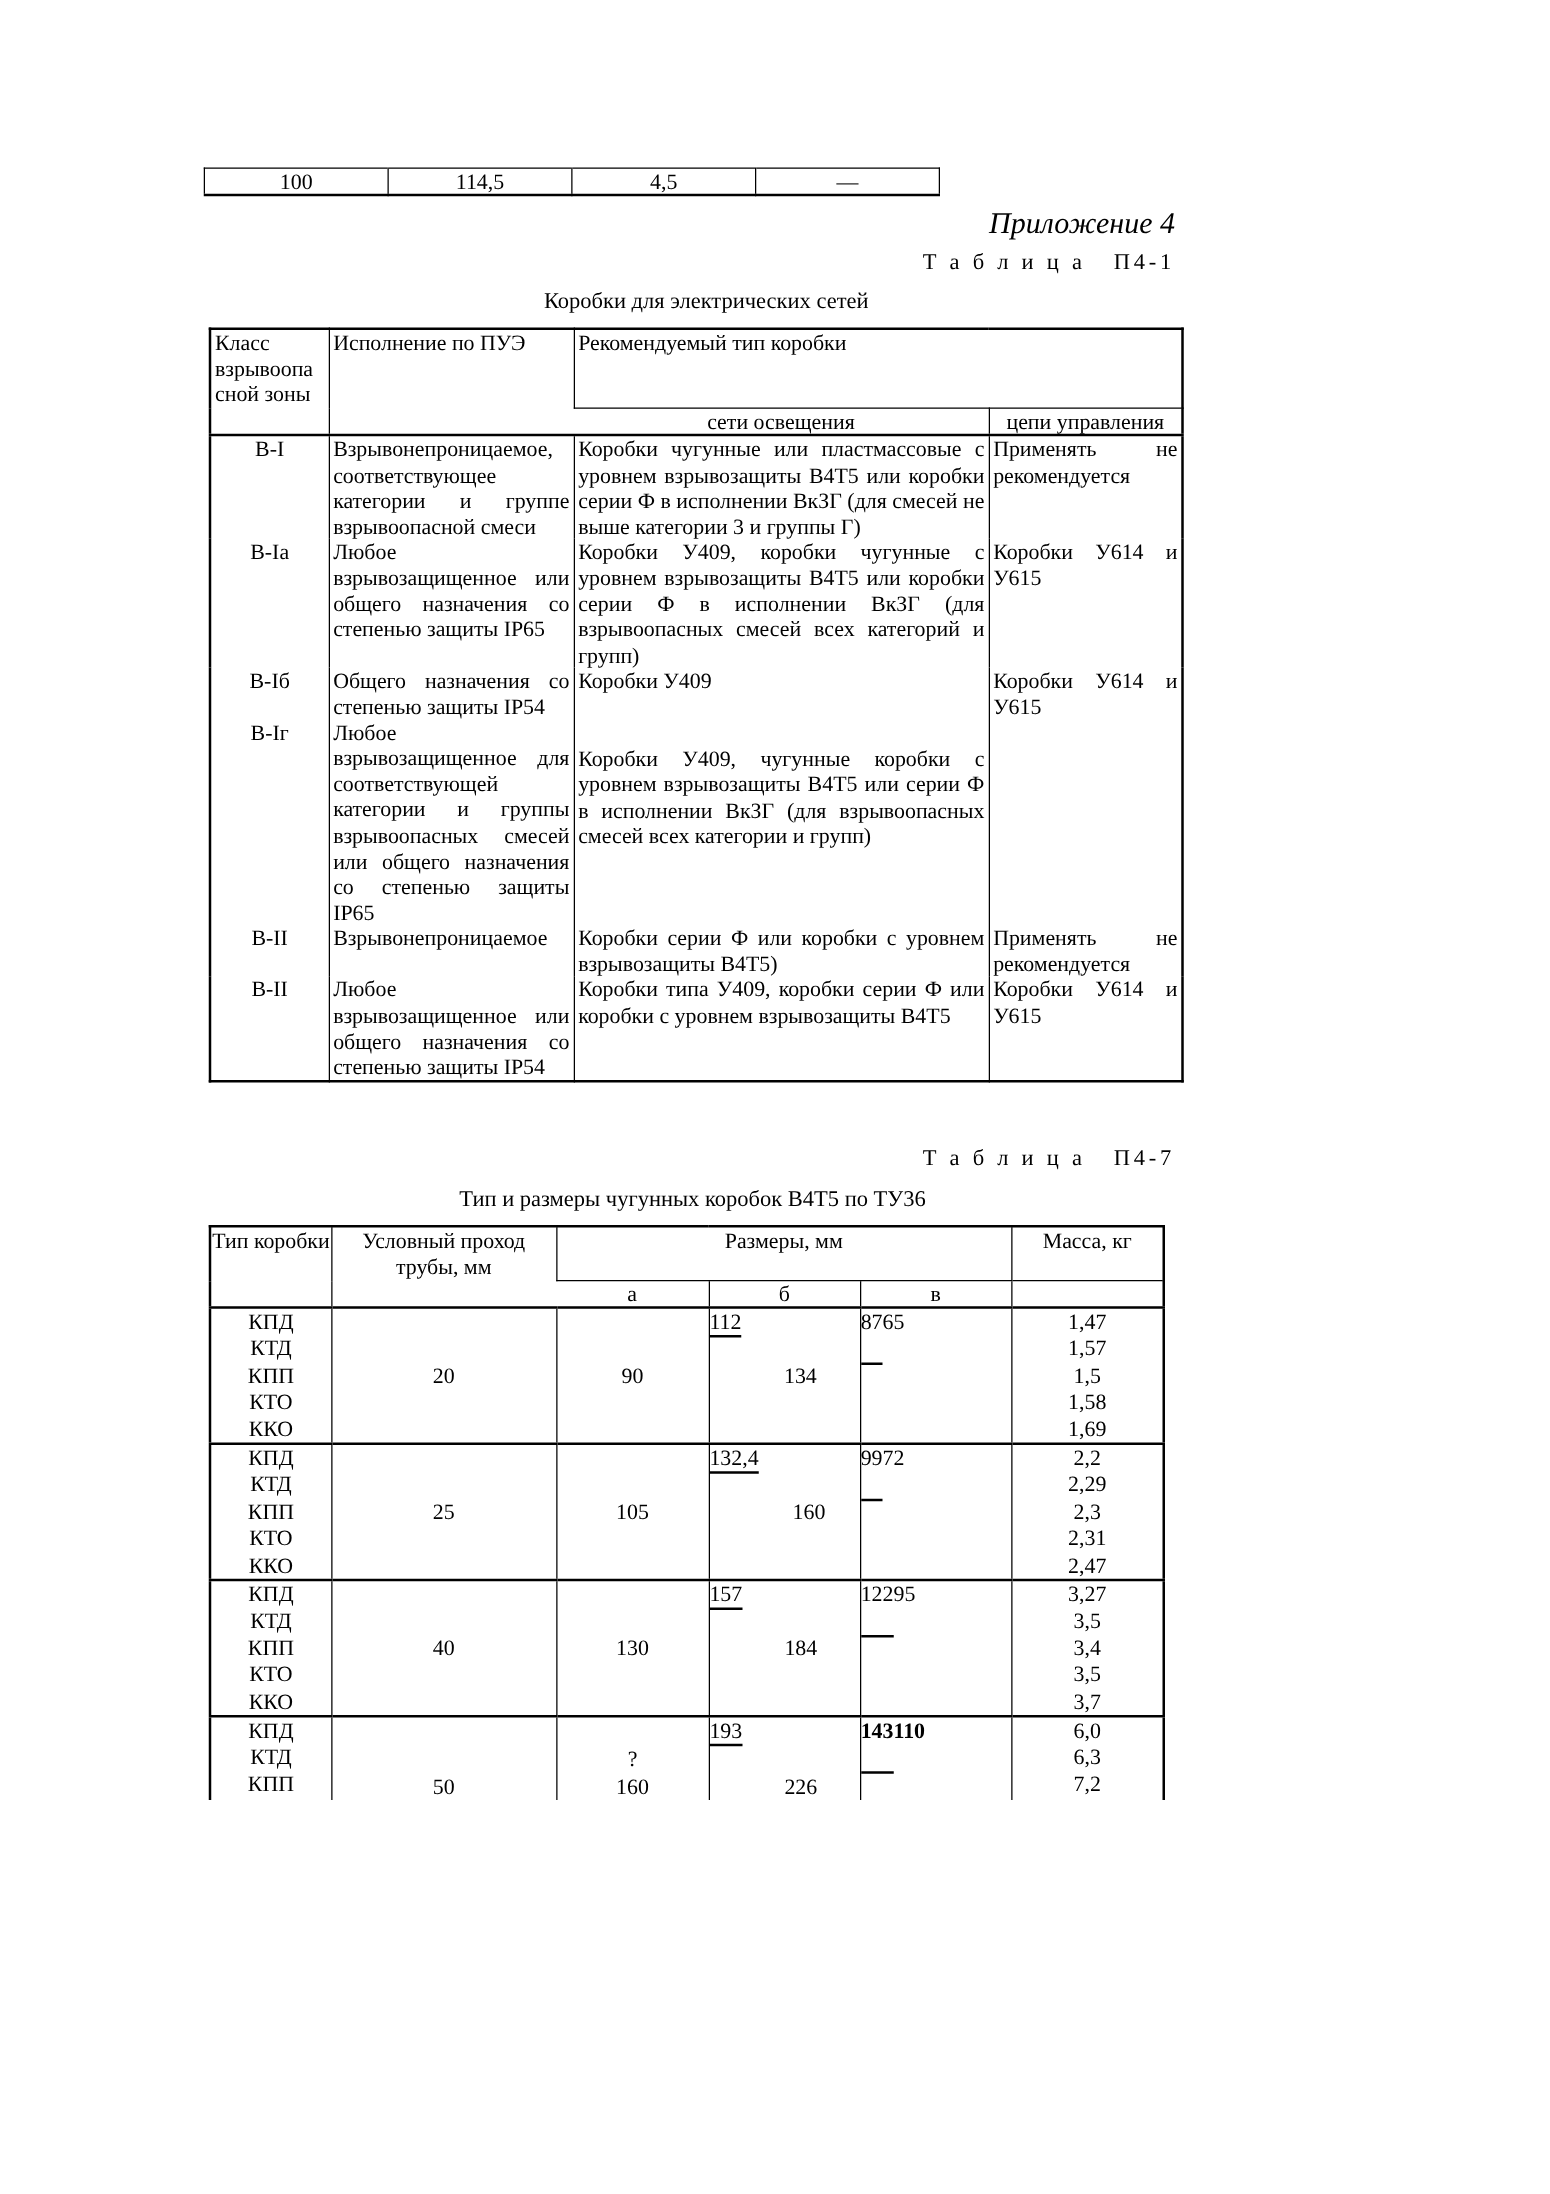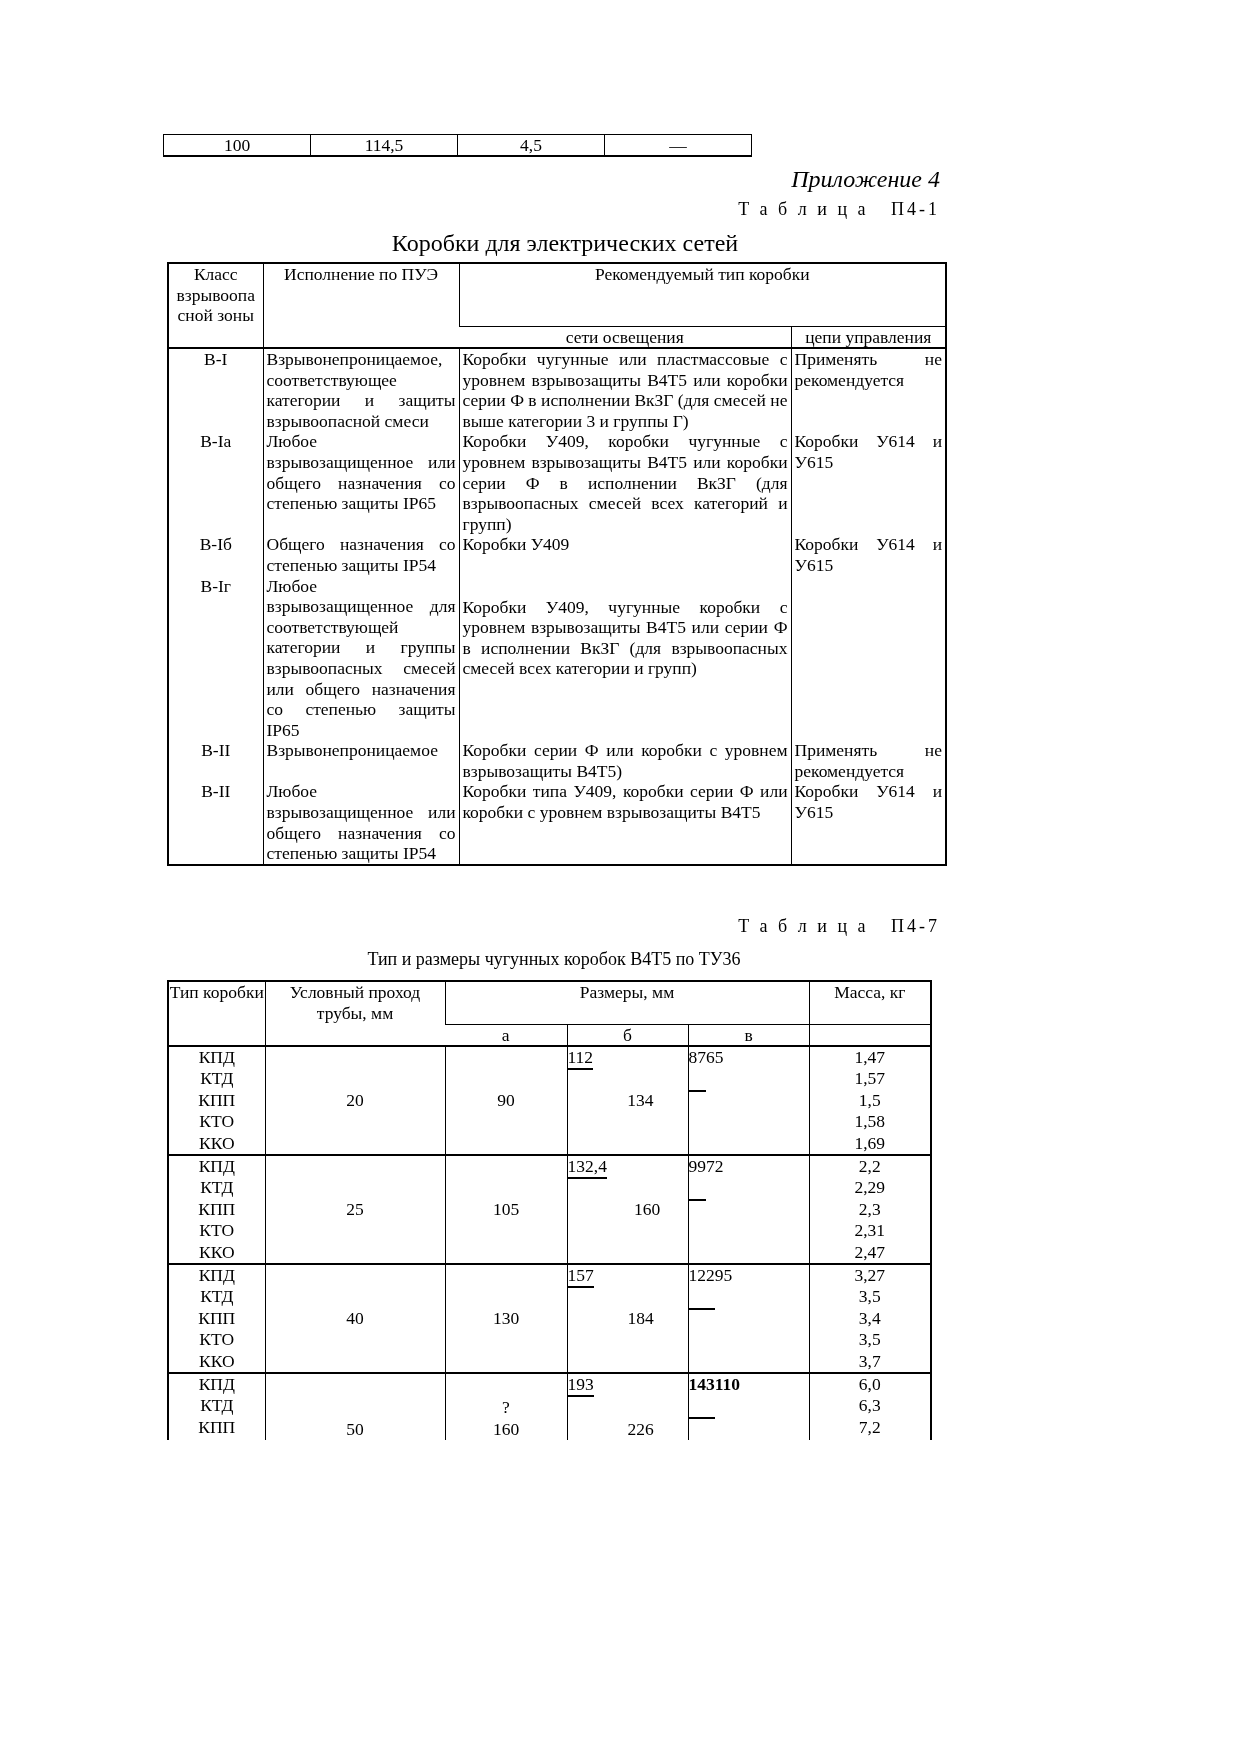--- a/index.html
+++ b/index.html
@@ -12,28 +12,28 @@
   table { border-collapse: collapse; table-layout: fixed; }
   td { padding: 0 3px; vertical-align: top; line-height: 20.6px; }
 
   
   #top-table { left: 163px; top: 134px; width: 589px; border: 1.5px solid #000; border-bottom-width: 2.5px; }
   #top-table td { border-right: 1px solid #000; text-align: center; height: 20px; line-height: 20px; }
   #top-table td:last-child { border-right: none; }
 
   #appendix { right: 300px; top: 166px; font-style: italic; font-size: 24px; }
   #t1-label { right: 300px; top: 199px; letter-spacing: 3px; font-size: 18px; }
-  #t1-title { left: 0; width: 1130px; top: 230px; text-align: center; font-size: 24px; }
+  #t1-title { left: 0; width: 1130px; top: 230px; text-align: center; font-size: 18px; }
 
   
   #table1 { left: 167px; top: 262px; width: 778px; border: 2px solid #000; }
   #table1 td { border-left: 1.5px solid #000; }
   #table1 td:first-child { border-left: none; }
   #table1 .hdr td { border-bottom: 2px solid #000; }
-  #table1 .h1 td { text-align: center; }
+  #table1 .h1 td { text-align: left; }
   #table1 .h1 .rec { height: 62px; border-bottom: 1px solid #000; }
   #table1 .h2 td { text-align: center; height: 20px; line-height: 20px; }
   #table1 .cls { text-align: center; }
   #table1 .just { text-align: justify; text-align-last: left; }
 
   #t2-label { right: 300px; top: 916px; letter-spacing: 3px; font-size: 18px; }
   #t2-title { left: 0; width: 1108px; top: 949px; text-align: center; font-size: 18px; }
 
   
   #table2 { left: 167px; top: 980px; width: 763px; border: 2px solid #000; border-bottom: none; }
@@ -82,21 +82,21 @@
     <td rowspan="2" class="hdrcell" style="border-bottom:2px solid #000;">Исполнение по ПУЭ</td>
     <td colspan="2" class="rec">Рекомендуемый тип  коробки</td>
   </tr>
   <tr class="h2 hdr">
     <td>сети освещения</td>
     <td>цепи управления</td>
   </tr>
 
   <tr>
     <td class="cls">В-I</td>
-    <td class="just">Взрывонепроницаемое, соответствующее категории и защиты взрывоопасной смеси</td>
+    <td class="just">Взрывонепроницаемое, соответствующее категории и группе взрывоопасной смеси</td>
     <td class="just">Коробки чугунные или пластмассовые с уровнем взрывозащиты В4Т5 или коробки серии Ф в исполнении ВкЗГ (для смесей не выше категории 3 и группы Г)</td>
     <td class="just">Применять не рекомендуется</td>
   </tr>
   <tr>
     <td class="cls">В-Ia</td>
     <td class="just">Любое взрывозащищенное или общего назначения со степенью защиты IP65</td>
     <td class="just">Коробки У409, коробки чугунные с уровнем взрывозащиты В4Т5 или коробки серии Ф в исполнении ВкЗГ (для взрывоопасных смесей всех категорий и групп)</td>
     <td class="just">Коробки У614 и У615</td>
   </tr>
   <tr>

